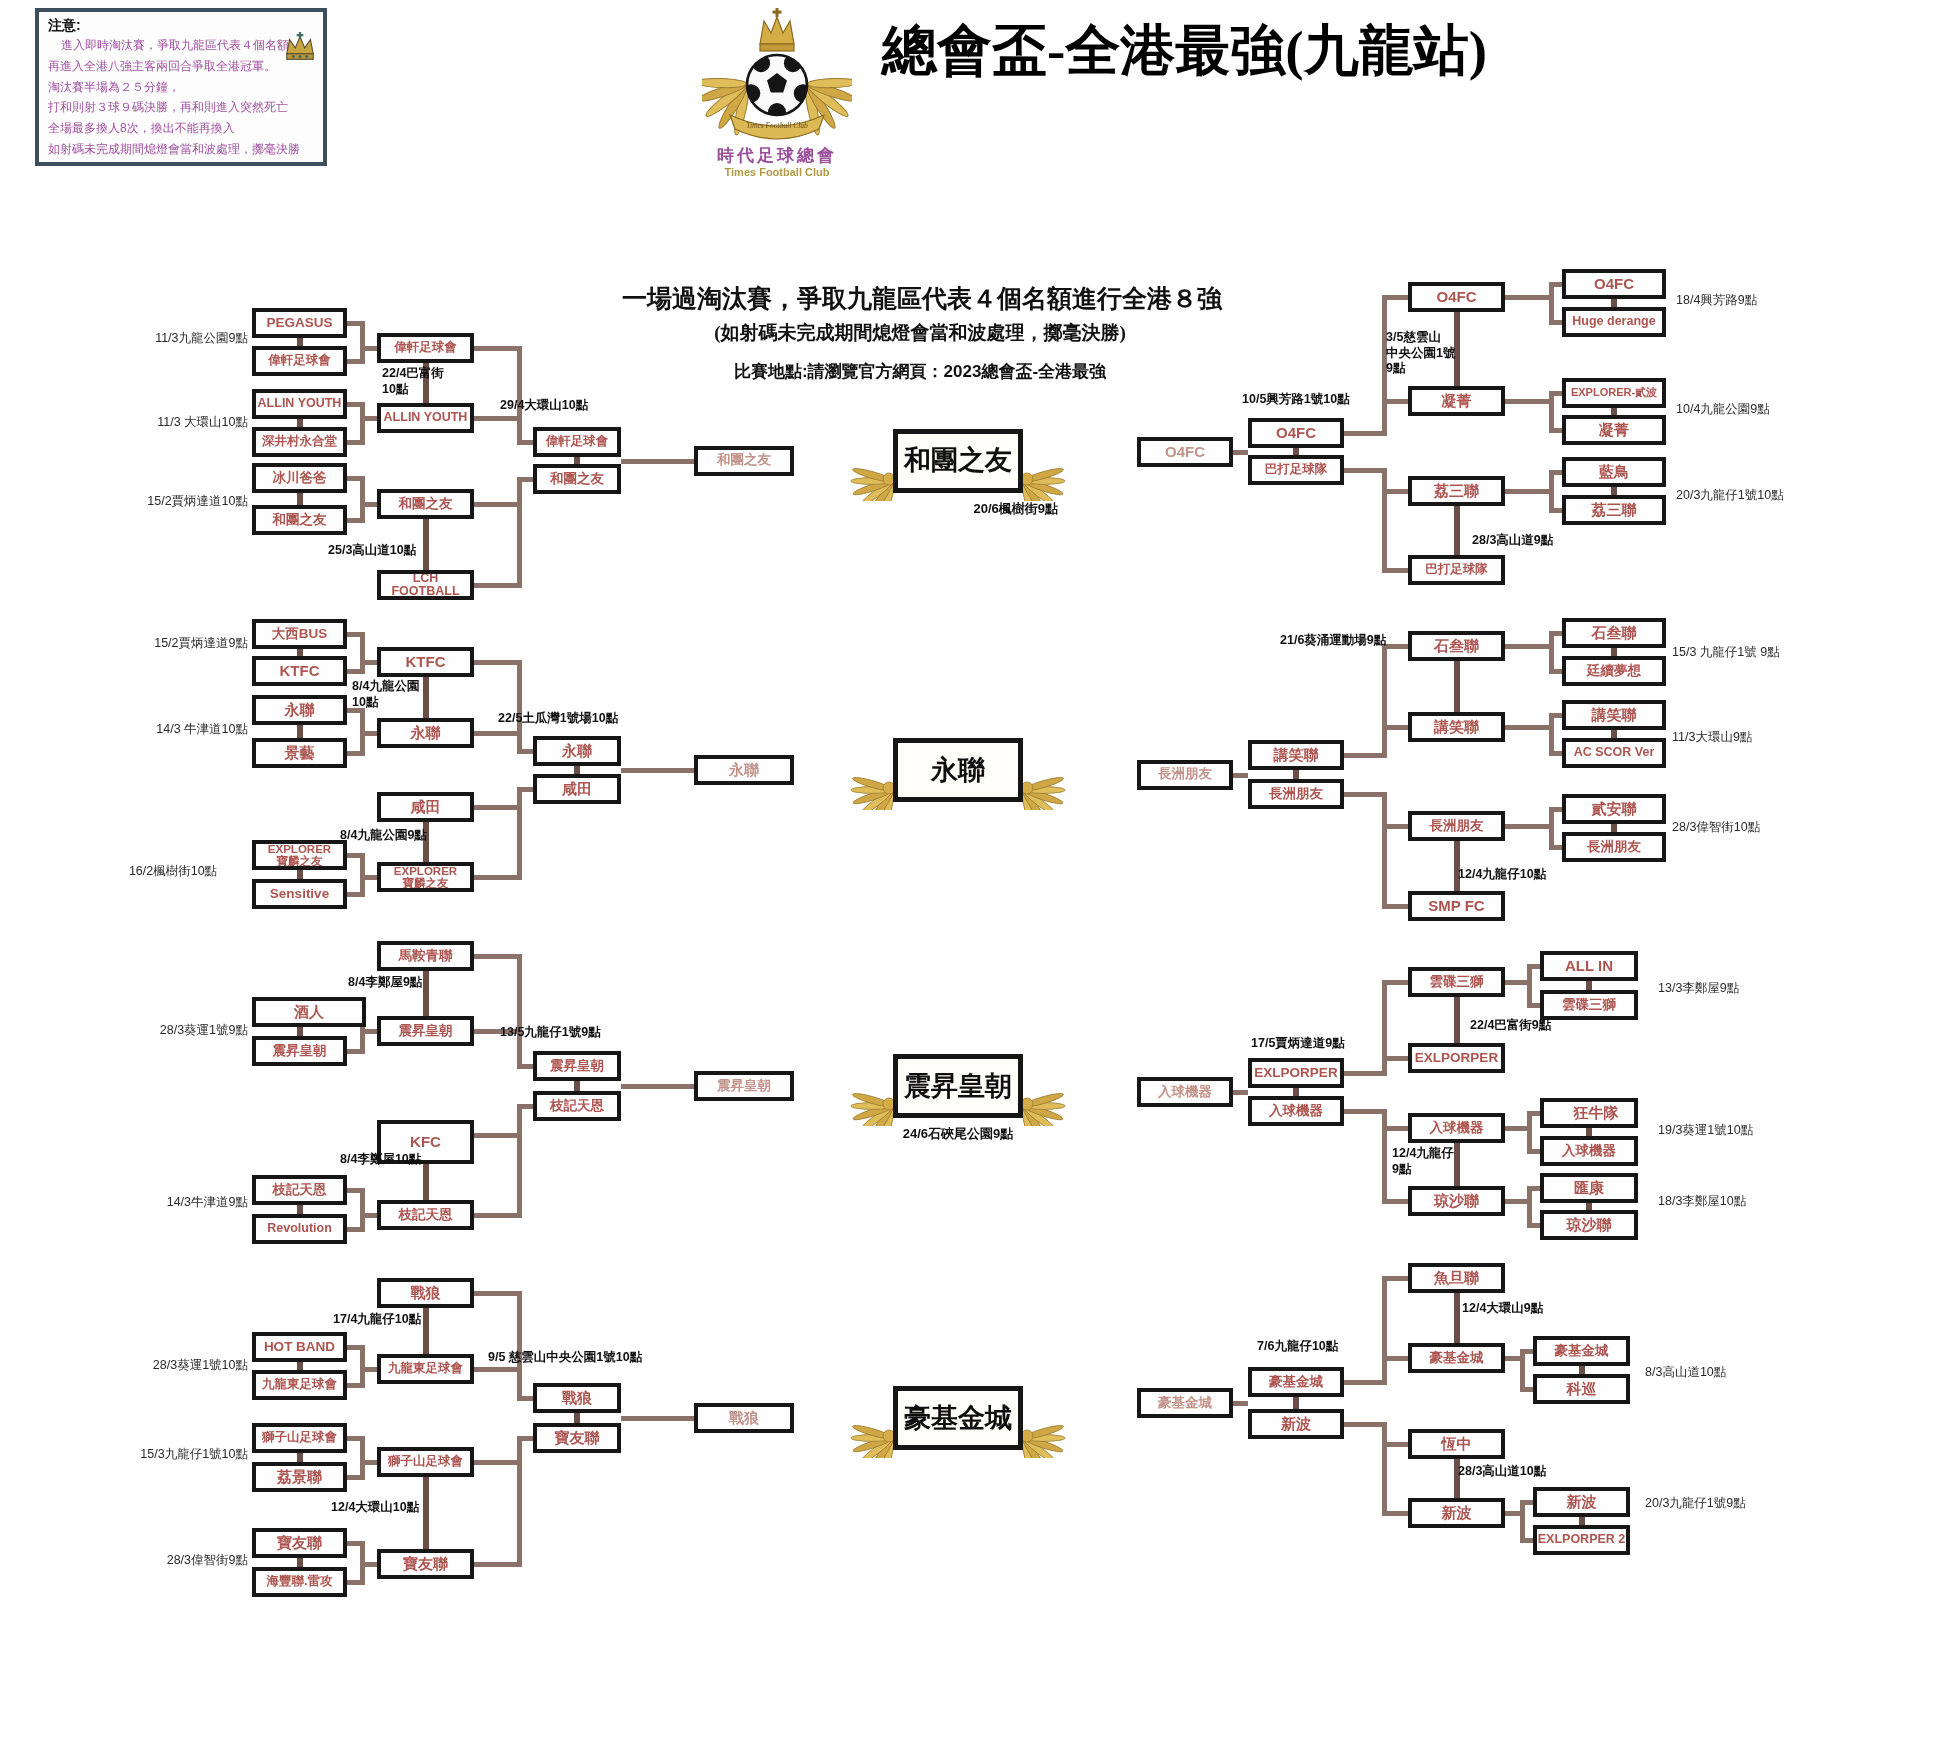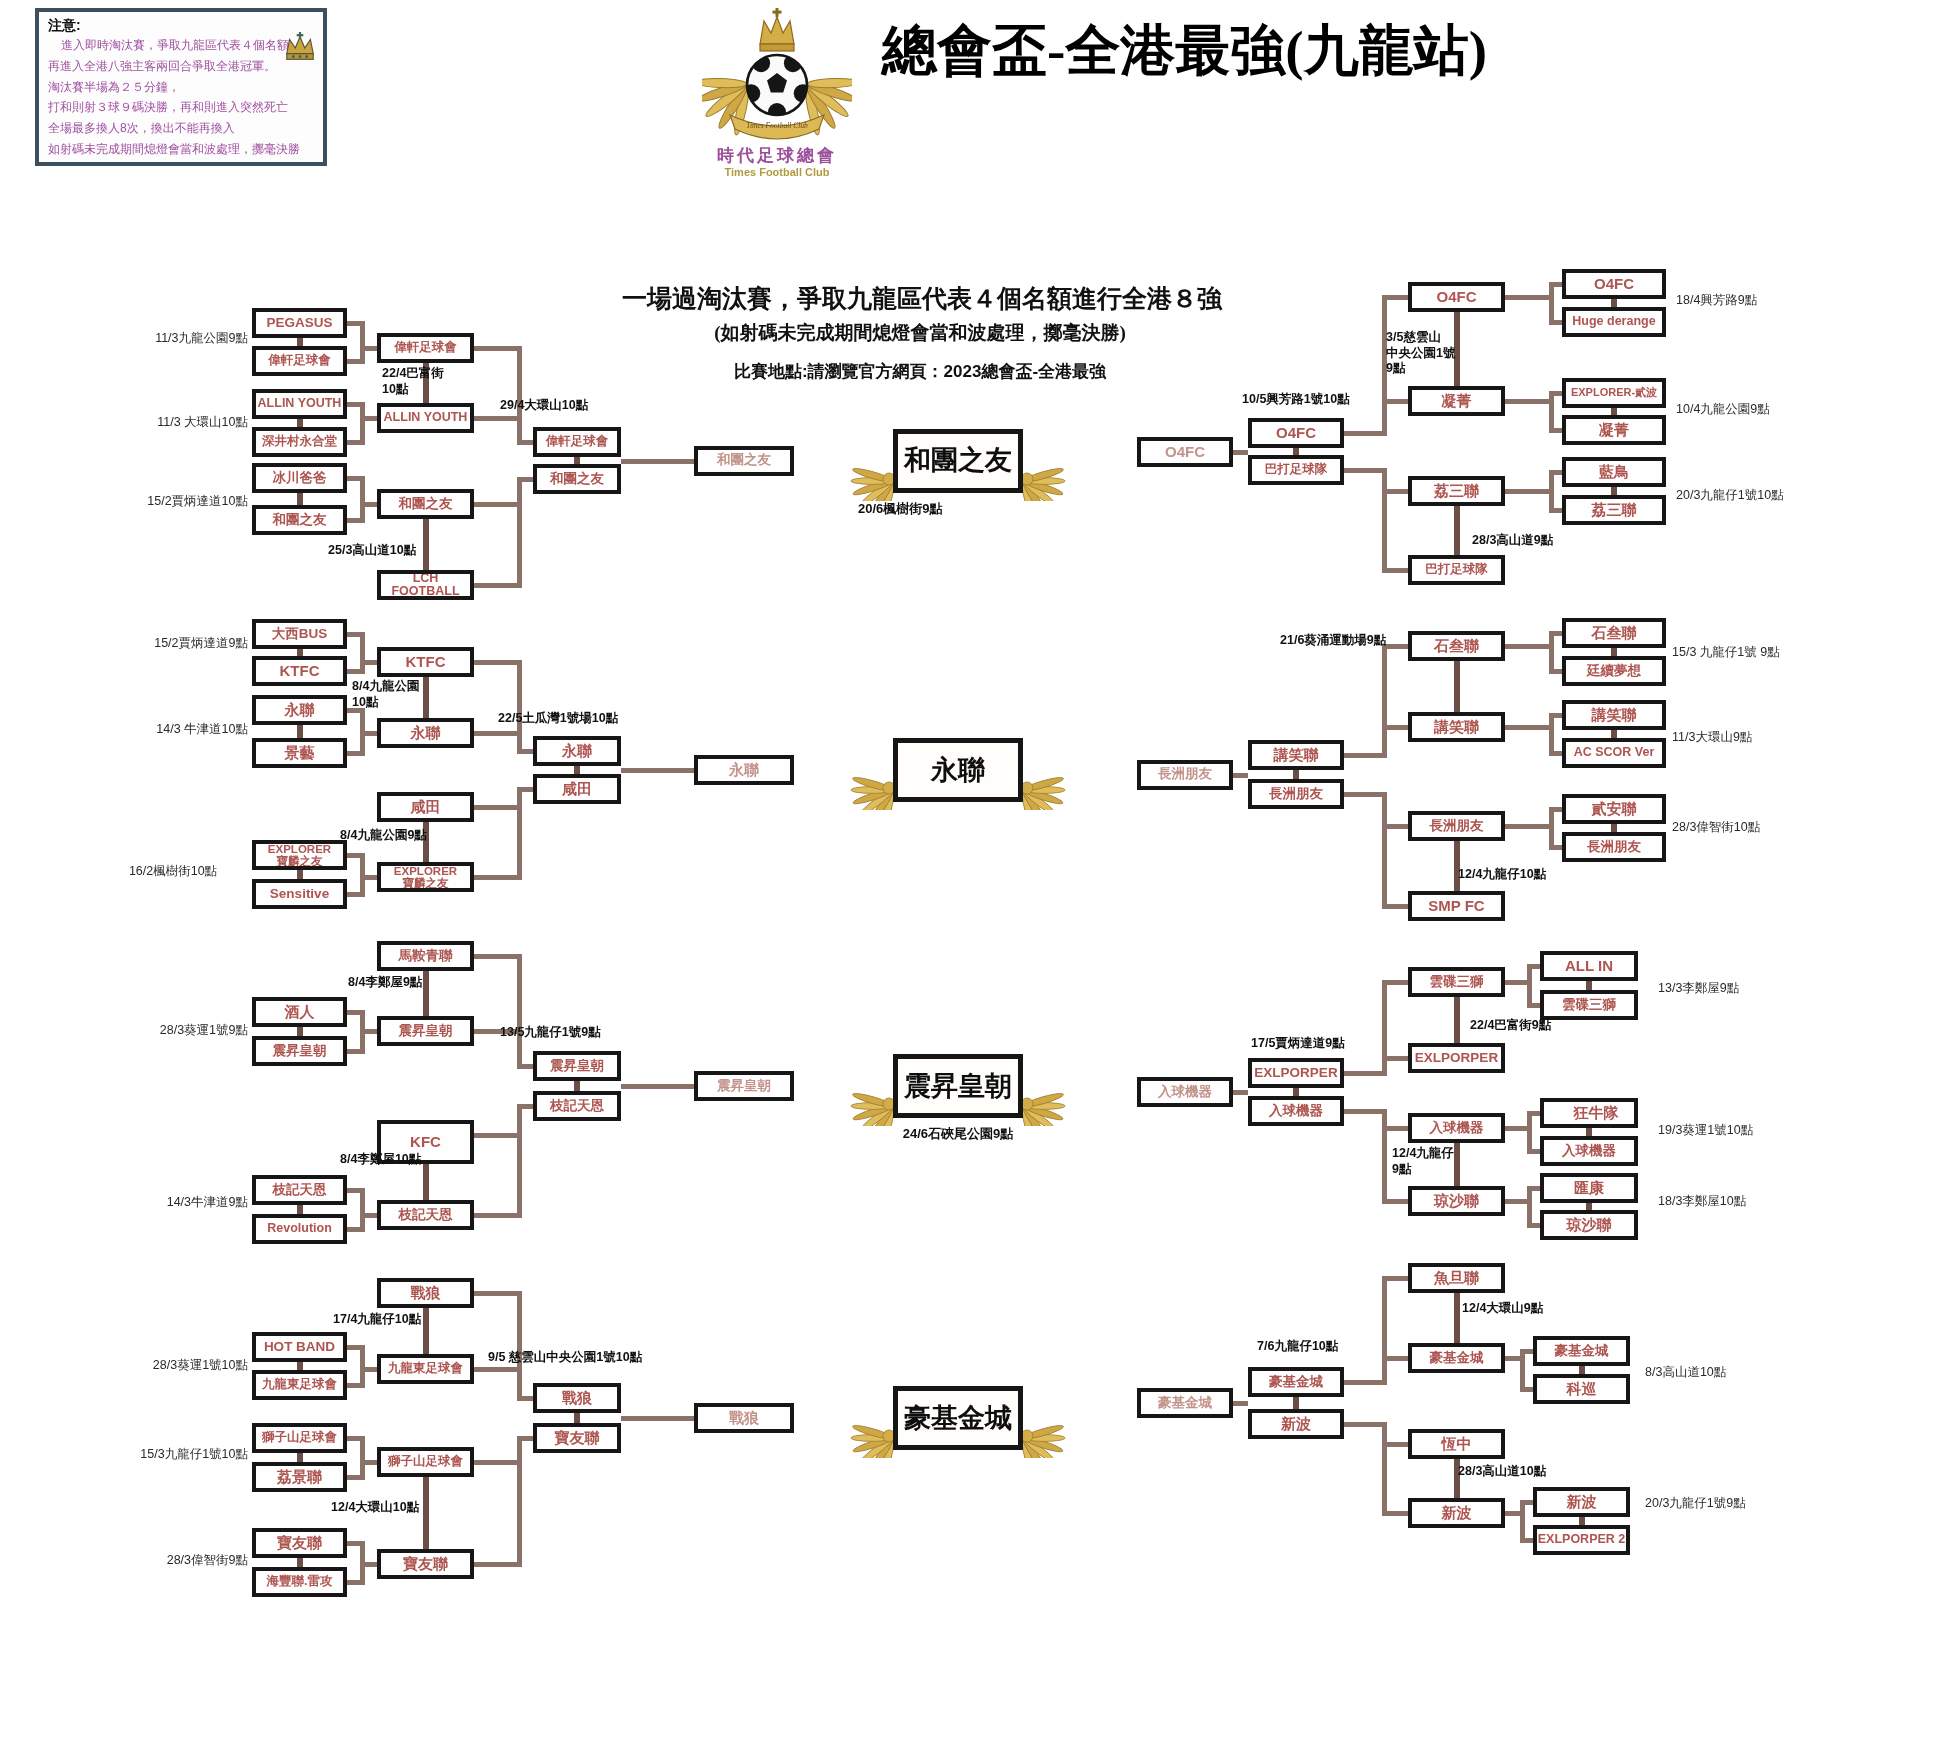--- a/index.html
+++ b/index.html
@@ -218,21 +218,21 @@
             <ellipse transform="translate(44,60) rotate(-75)" cx="-21" cy="0" rx="21" ry="3.4" fill="#e0bd5b"></ellipse>
             <ellipse transform="translate(44,60) rotate(-56)" cx="-21" cy="0" rx="21" ry="3.4" fill="#cfa845"></ellipse>
             <ellipse transform="translate(44,60) rotate(-37)" cx="-21" cy="0" rx="21" ry="3.4" fill="#e0bd5b"></ellipse>
             <ellipse transform="translate(44,60) rotate(-18)" cx="-21" cy="0" rx="21" ry="3.4" fill="#cfa845"></ellipse>
             <ellipse transform="translate(44,60) rotate(0)" cx="-21" cy="0" rx="21" ry="3.4" fill="#e0bd5b"></ellipse>
             <ellipse transform="translate(44,60) rotate(16)" cx="-21" cy="0" rx="21" ry="3.4" fill="#cfa845"></ellipse>
             <circle cx="40" cy="58" r="6" fill="#d5ad47"></circle>
           </g>
         </g>
       </svg></div>
-    <div class="dt b" style="left: 858px; top: 500.5px; width: 200px; text-align: left; font-size: 13px;">20/6楓樹街9點</div>
+    <div class="dt b" style="left: 858px; top: 500.5px; width: 200px; text-align: right; font-size: 13px;">20/6楓樹街9點</div>
     <div class="tb" style="left: 252px; top: 619px; width: 95px; height: 30px; font-size: 13.5px;">大西BUS</div>
     <div class="tb" style="left: 252px; top: 656px; width: 95px; height: 30px; font-size: 15px;">KTFC</div>
     <div class="ln" style="left: 296.5px; top: 649px; width: 6px; height: 7px; background: rgb(107, 79, 71);"></div>
     <div class="dt" style="left: 98px; top: 636px; width: 150px; text-align: right; font-size: 12.5px;">15/2賈炳達道9點</div>
     <div class="ln" style="left: 347px; top: 632px; width: 13px; height: 5px; background: rgb(138, 114, 104);"></div>
     <div class="ln" style="left: 347px; top: 669px; width: 13px; height: 5px; background: rgb(138, 114, 104);"></div>
     <div class="ln" style="left: 360px; top: 632px; width: 5px; height: 42px; background: rgb(138, 114, 104);"></div>
     <div class="ln" style="left: 360px; top: 660px; width: 17px; height: 5px; background: rgb(138, 114, 104);"></div>
     <div class="tb" style="left: 252px; top: 695px; width: 95px; height: 30px; font-size: 15px;">永聯</div>
     <div class="tb" style="left: 252px; top: 738px; width: 95px; height: 30px; font-size: 15px;">景藝</div>
@@ -338,21 +338,21 @@
             <ellipse transform="translate(44,60) rotate(-75)" cx="-21" cy="0" rx="21" ry="3.4" fill="#e0bd5b"></ellipse>
             <ellipse transform="translate(44,60) rotate(-56)" cx="-21" cy="0" rx="21" ry="3.4" fill="#cfa845"></ellipse>
             <ellipse transform="translate(44,60) rotate(-37)" cx="-21" cy="0" rx="21" ry="3.4" fill="#e0bd5b"></ellipse>
             <ellipse transform="translate(44,60) rotate(-18)" cx="-21" cy="0" rx="21" ry="3.4" fill="#cfa845"></ellipse>
             <ellipse transform="translate(44,60) rotate(0)" cx="-21" cy="0" rx="21" ry="3.4" fill="#e0bd5b"></ellipse>
             <ellipse transform="translate(44,60) rotate(16)" cx="-21" cy="0" rx="21" ry="3.4" fill="#cfa845"></ellipse>
             <circle cx="40" cy="58" r="6" fill="#d5ad47"></circle>
           </g>
         </g>
       </svg></div>
-    <div class="tb" style="left: 252px; top: 997px; width: 95px; height: 30px; font-size: 15px;">酒人</div>
+    <div class="tb" style="left: 252px; top: 997px; width: 114px; height: 30px; font-size: 15px;">酒人</div>
     <div class="tb" style="left: 252px; top: 1036px; width: 95px; height: 30px; font-size: 13.5px;">震昇皇朝</div>
     <div class="ln" style="left: 296.5px; top: 1027px; width: 6px; height: 9px; background: rgb(107, 79, 71);"></div>
     <div class="dt" style="left: 98px; top: 1023px; width: 150px; text-align: right; font-size: 12.5px;">28/3葵運1號9點</div>
     <div class="ln" style="left: 347px; top: 1010px; width: 13px; height: 5px; background: rgb(138, 114, 104);"></div>
     <div class="ln" style="left: 347px; top: 1049px; width: 13px; height: 5px; background: rgb(138, 114, 104);"></div>
     <div class="ln" style="left: 360px; top: 1010px; width: 5px; height: 44px; background: rgb(138, 114, 104);"></div>
     <div class="ln" style="left: 360px; top: 1029px; width: 17px; height: 5px; background: rgb(138, 114, 104);"></div>
     <div class="tb" style="left: 252px; top: 1175px; width: 95px; height: 30px; font-size: 13.5px;">枝記天恩</div>
     <div class="tb" style="left: 252px; top: 1214px; width: 95px; height: 30px; font-size: 12.5px;">Revolution</div>
     <div class="ln" style="left: 296.5px; top: 1205px; width: 6px; height: 9px; background: rgb(107, 79, 71);"></div>

